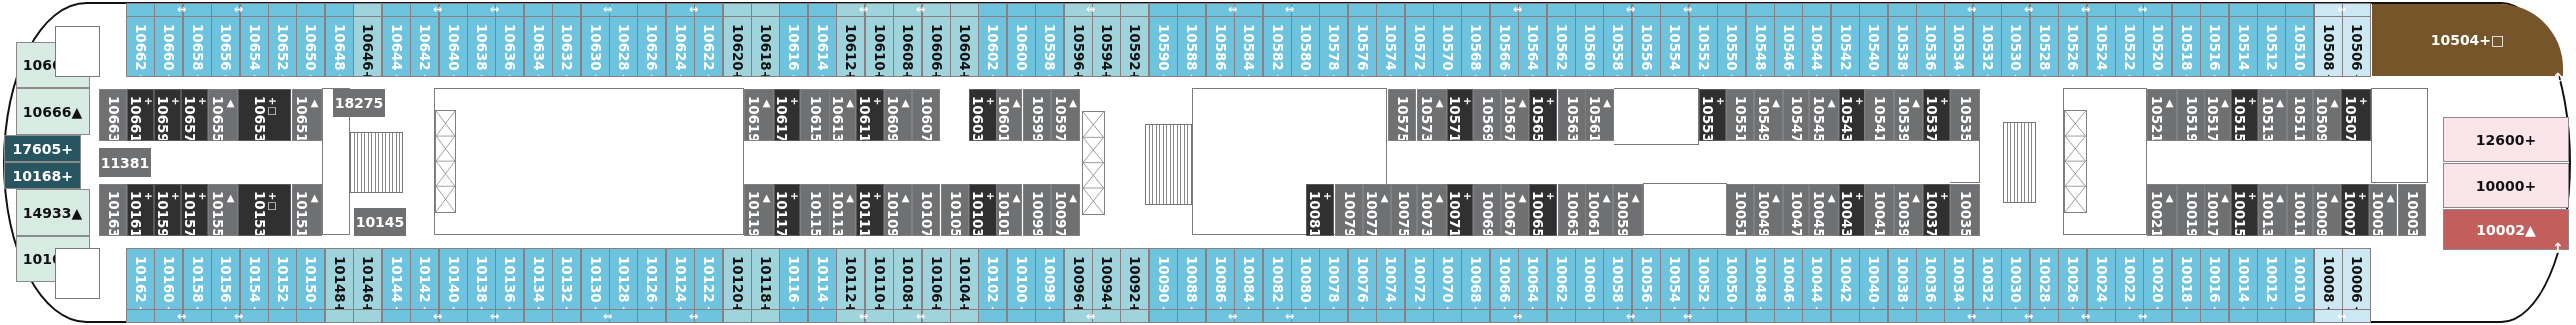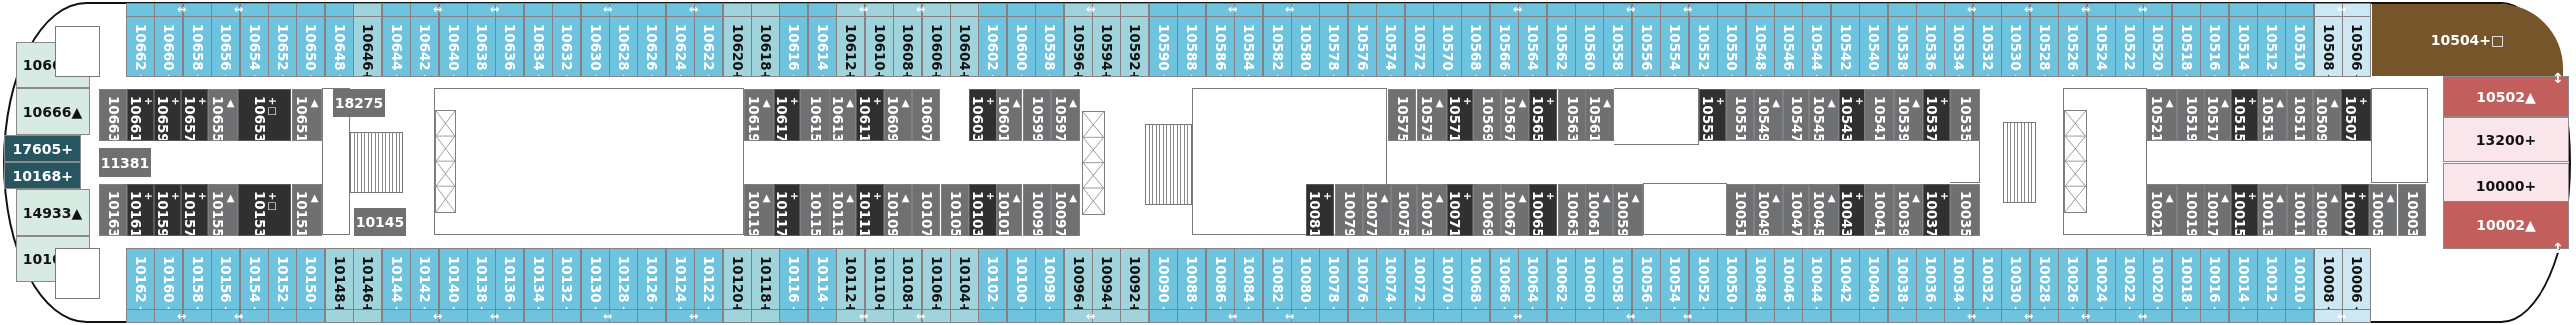--- a/index.html
+++ b/index.html
@@ -1127,20 +1127,19 @@
       <div class="cell inner gray" style="left: 2398px; top: 184px; width: 28px; height: 52px;">
         <span class="vt">10003</span>
       </div>
     </div>
 
   <div class="lbl" style="left:99px;top:148px;width:52px;height:29px;">11381</div>
   <div class="lbl" style="left:333px;top:89px;width:52px;height:28px;">18275</div>
   <div class="lbl" style="left:354px;top:208px;width:52px;height:28px;">10145</div>
 
   <div class="hcell brown" style="left:2372px;top:4.2px;width:191px;height:72px;border:none;border-radius:0 64px 0 0;">10504+□</div>
-  <div class="hcell rose" style="left:2443px;top:76px;width:126px;height:41px;">10502▲</div>
-  <div class="hcell blush" style="left:2443px;top:117px;width:126px;height:45px;">13200+</div>
+  <div class="hcell blush" style="left:2443px;top:117px;width:126px;height:45px;">12600+</div>
   <div class="hcell blush" style="left:2443px;top:163px;width:126px;height:45px;">10000+</div>
-  <div class="hcell rose" style="left:2443px;top:201px;width:126px;height:48px;">10002▲</div>
+  <div class="hcell rose" style="left:2443px;top:209px;width:126px;height:41px;">10002▲</div>
   <span class="arr" style="left:2552px;top:71px;font-size:14px;">↕</span>
   <span class="arr" style="left:2552px;top:241px;font-size:14px;">↕</span>
 </div>
 
 
 </body></html>

